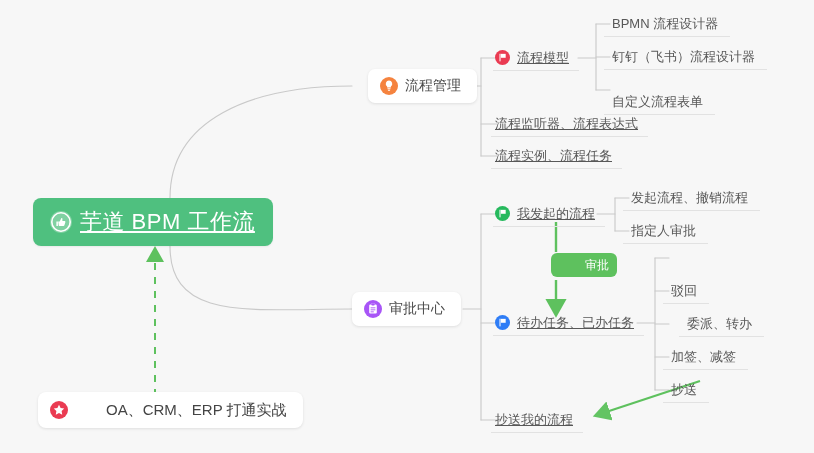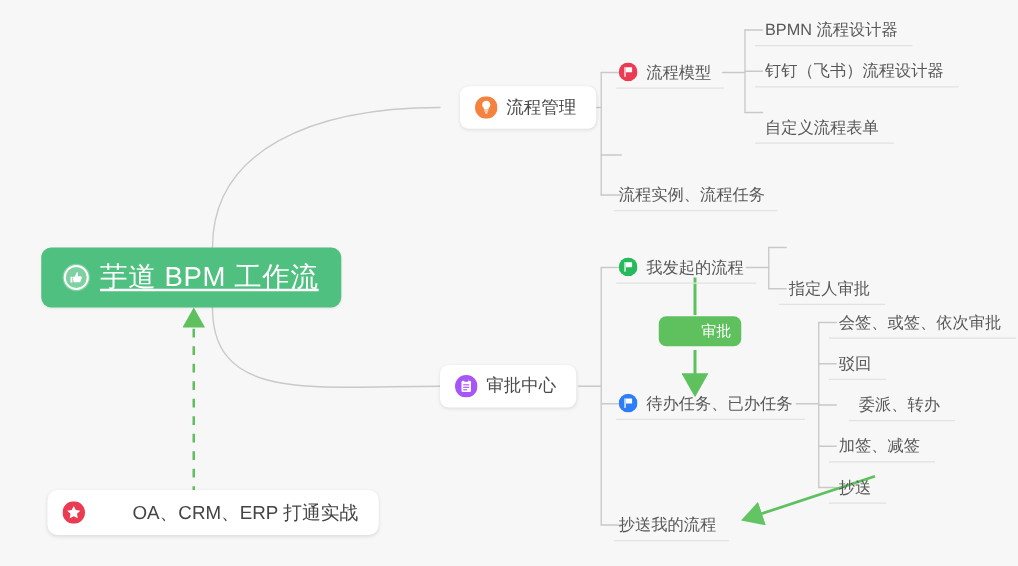--- a/index.html
+++ b/index.html
@@ -61,20 +61,21 @@
     box-shadow: 0 1px 3px rgba(0,0,0,0.10);
   }
 
   
   .node-sub {
     font-size: 13px;
     color: #585858;
     height: 26px;
     padding: 0 10px 0 4px;
     border-bottom: 1px solid #e2e2e2;
+    text-decoration: underline;
   }
   .node-sub.has-icon { padding-left: 2px; }
 
   
   .node-leaf {
     font-size: 13px;
     color: #585858;
     height: 26px;
     padding: 0 12px 0 8px;
     border-bottom: 1px solid #e2e2e2;
@@ -220,20 +221,23 @@
   <div class="node node-leaf" style="left:604px; top:11px;">
     <span class="node-label">BPMN 流程设计器</span>
   </div>
   <div class="node node-leaf" style="left:604px; top:44px;">
     <span class="node-label">钉钉（飞书）流程设计器</span>
   </div>
   <div class="node node-leaf" style="left:604px; top:89px;">
     <span class="node-label">自定义流程表单</span>
   </div>
 
+  <div class="node node-sub" style="left:491px; top:111px;">
+    <span class="node-label">流程监听器、流程表达式</span>
+  </div>
 
   <div class="node node-sub" style="left:491px; top:143px;">
     <span class="node-label">流程实例、流程任务</span>
   </div>
 
   <div class="node node-card" style="left:352px; top:292px;">
     <span class="icon">
       <svg width="18" height="18" viewBox="0 0 18 18">
         <circle cx="9" cy="9" r="9" fill="#a855f7"></circle>
         <rect x="5.2" y="4.6" width="7.6" height="9" rx="1.1" fill="#ffffff"></rect>
@@ -251,56 +255,56 @@
     <span class="icon">
       <svg width="15" height="15" viewBox="0 0 16 16">
         <circle cx="8" cy="8" r="8" fill="#26b95d"></circle>
         <rect x="4.8" y="3.8" width="1.1" height="8.4" rx="0.5" fill="#ffffff"></rect>
         <path d="M6.2 4.1 h5.2 v4.2 h-5.2 z" fill="#ffffff"></path>
       </svg>
     </span>
     <span class="node-label">我发起的流程</span>
   </div>
 
+  <div class="node node-leaf" style="left:623px; top:185px;">
+    <span class="node-label">发起流程、撤销流程</span>
+  </div>
   <div class="node node-leaf" style="left:623px; top:218px;">
     <span class="node-label">指定人审批</span>
   </div>
 
   <div class="node node-sub has-icon" style="left:493px; top:310px;">
     <span class="icon">
       <svg width="15" height="15" viewBox="0 0 16 16">
         <circle cx="8" cy="8" r="8" fill="#2f7df6"></circle>
         <rect x="4.8" y="3.8" width="1.1" height="8.4" rx="0.5" fill="#ffffff"></rect>
         <path d="M6.2 4.1 h5.2 v4.2 h-5.2 z" fill="#ffffff"></path>
       </svg>
     </span>
     <span class="node-label">待办任务、已办任务</span>
   </div>
 
-  <div class="node node-leaf" style="left:663px; top:245px;">
-    <span class="node-label">会签、或签、依次审批</span>
-  </div>
   <div class="node node-leaf" style="left:663px; top:278px;">
     <span class="node-label">驳回</span>
   </div>
   <div class="node node-leaf" style="left:663px; top:311px;margin-left:16px;">
     <span class="node-label">委派、转办</span>
   </div>
   <div class="node node-leaf" style="left:663px; top:344px;">
     <span class="node-label">加签、减签</span>
   </div>
   <div class="node node-leaf" style="left:663px; top:377px;">
     <span class="node-label">抄送</span>
   </div>
 
   <div class="node node-sub" style="left:491px; top:407px;">
     <span class="node-label">抄送我的流程</span>
   </div>
 
-  <div class="node node-tag" style="left:527px; top:253px;padding-left:34px;">
+  <div class="node node-tag" style="left:551px; top:253px;padding-left:34px;">
     <span class="node-label">审批</span>
   </div>
 
   <div class="node node-note" style="left:38px; top:392px;">
     <span class="icon">
       <svg width="18" height="18" viewBox="0 0 18 18">
         <circle cx="9" cy="9" r="9" fill="#ea3b52"></circle>
         <path d="M9 3.7 l1.62 3.28 3.62 0.53 -2.62 2.55 0.62 3.6 -3.24 -1.7
                  -3.24 1.7 0.62 -3.6 -2.62 -2.55 3.62 -0.53 z" fill="#ffffff"></path>
       </svg>

